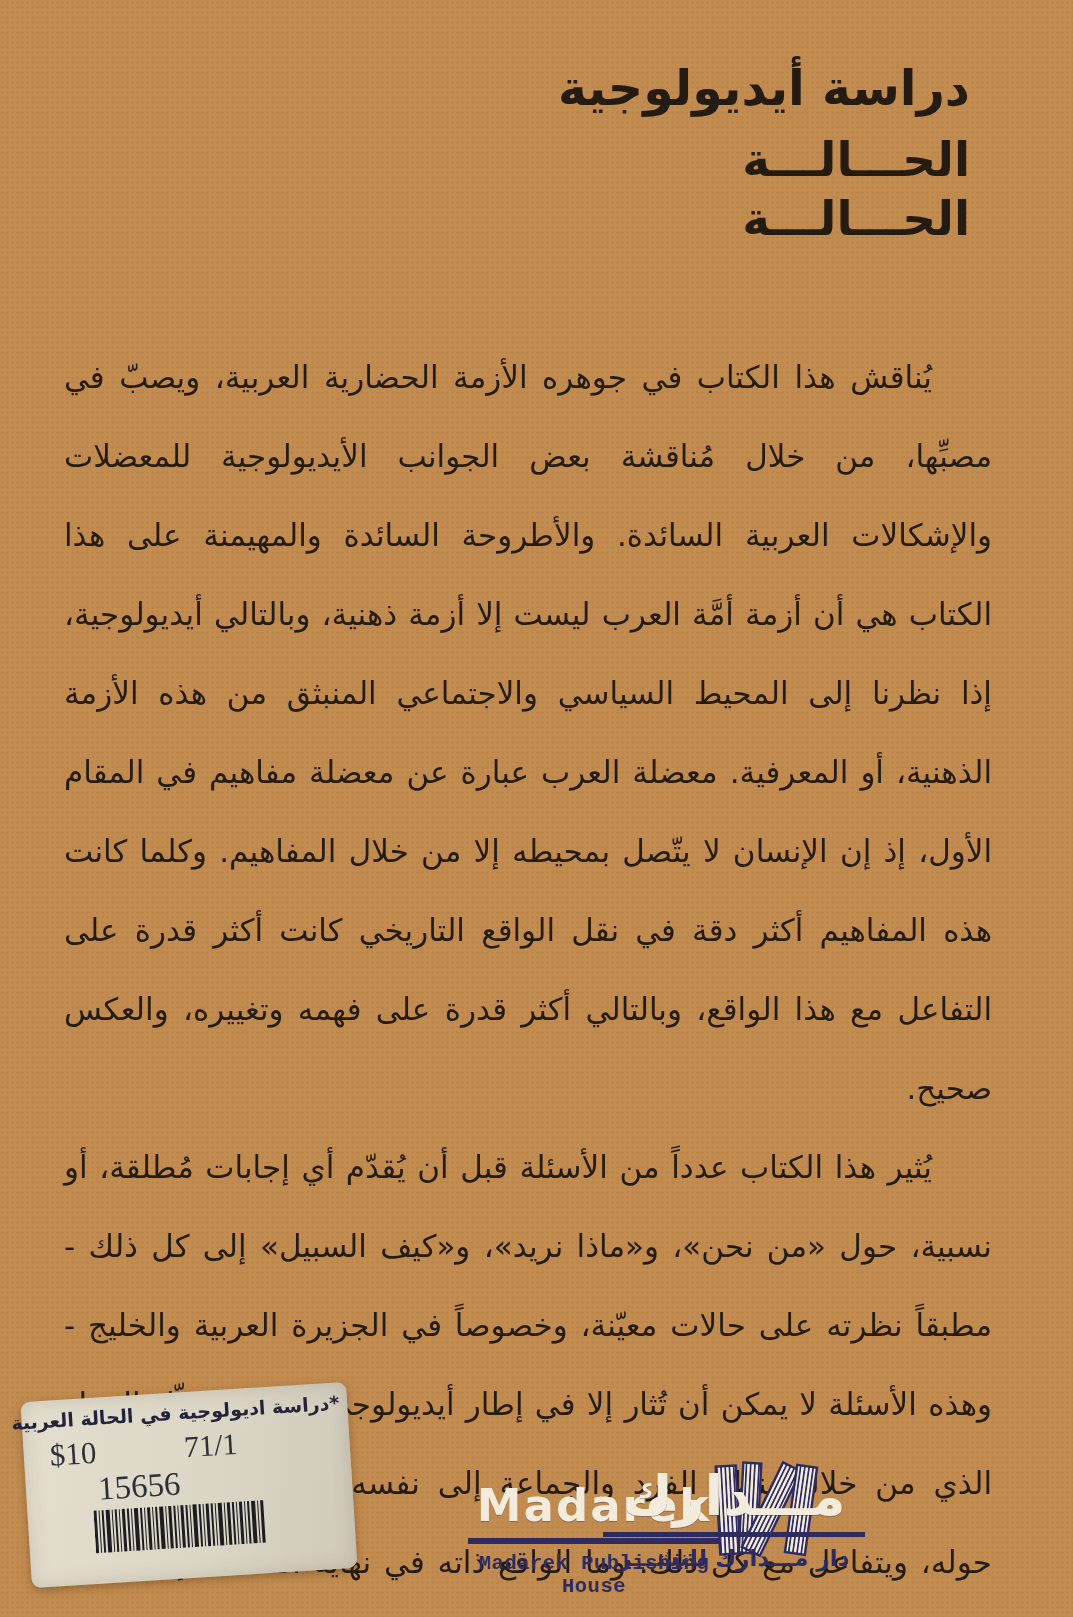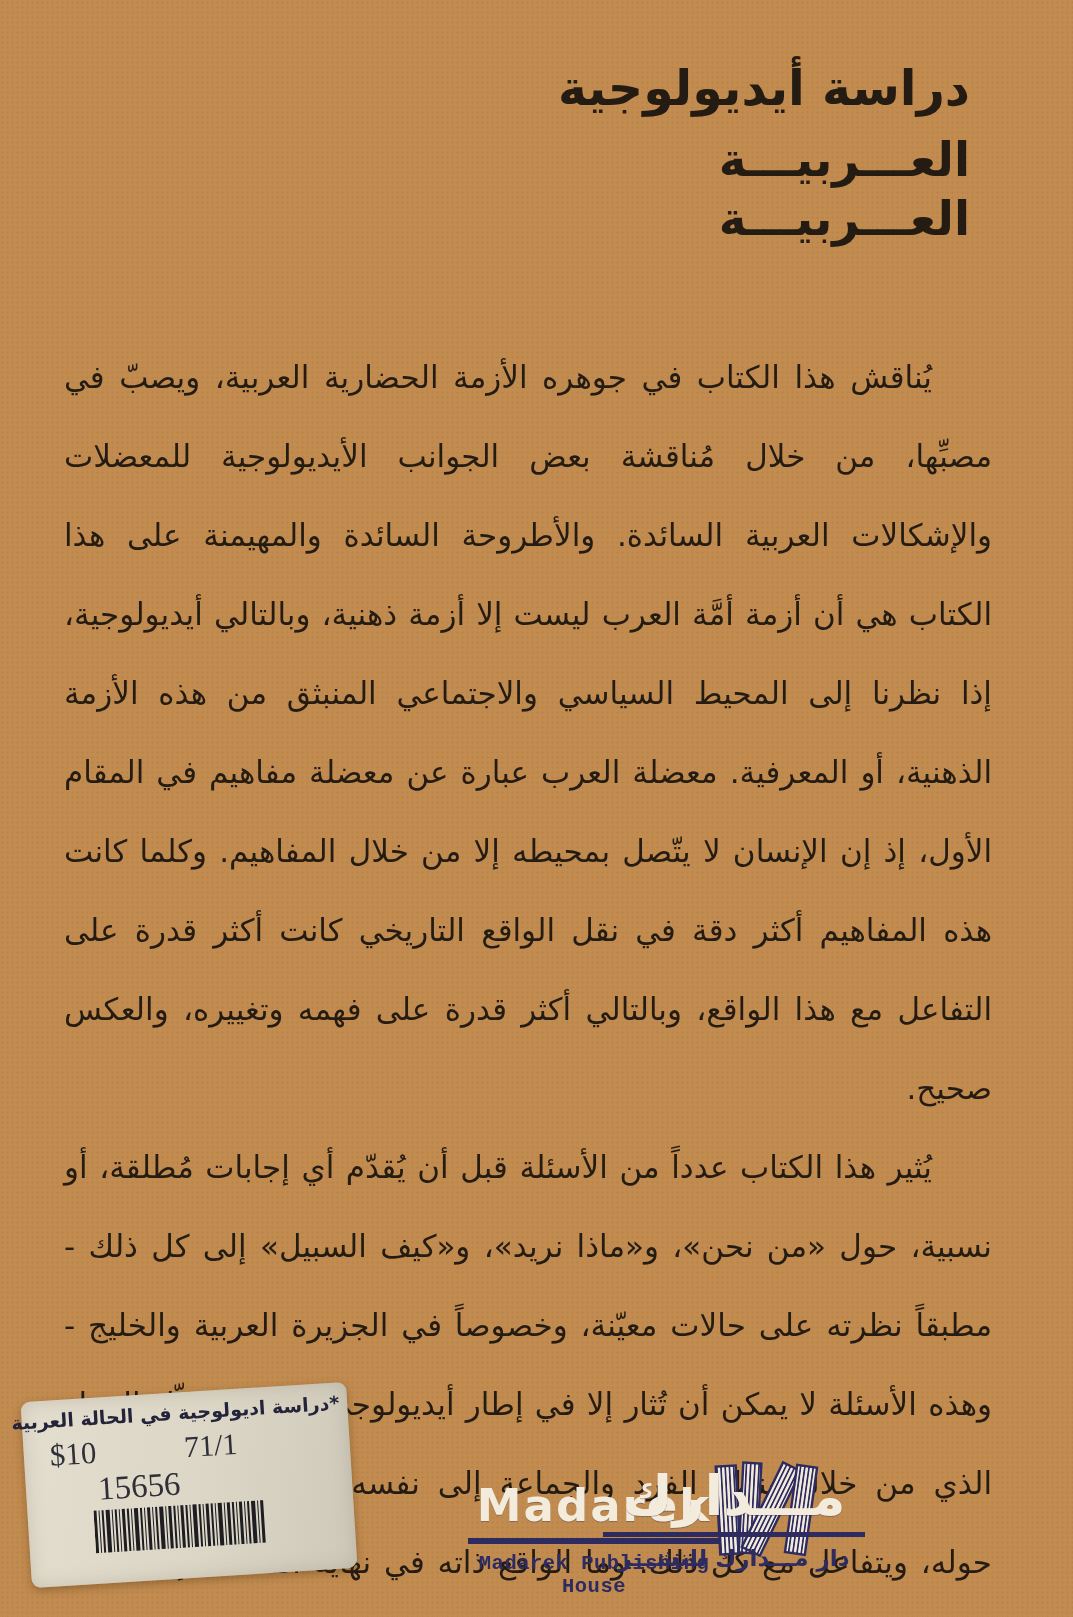--- a/index.html
+++ b/index.html
@@ -97,21 +97,21 @@
     font-family: "Liberation Serif", serif;
     color: #2f2f38; font-size: 33px; margin: 2px 0 0 72px; line-height: 1;
   }
   .barcode { display: block; margin: 4px 0 0 66px; }
 </style>
 </head>
 <body>
 
 <header class="title-block">
   <div class="title-line-1">دراسة أيديولوجية</div>
-  <div class="title-line-3">العـــربيـــة العـــربيـــة</div>
+  <div class="title-line-3">الحـــالـــة الحـــالـــة</div>
 </header>
 
 <section class="synopsis">
   <p>يُناقش هذا الكتاب في جوهره الأزمة الحضارية العربية، ويصبّ في مصبِّها، من خلال مُناقشة بعض الجوانب الأيديولوجية للمعضلات والإشكالات العربية السائدة. والأطروحة السائدة والمهيمنة على هذا الكتاب هي أن أزمة أمَّة العرب ليست إلا أزمة ذهنية، وبالتالي أيديولوجية، إذا نظرنا إلى المحيط السياسي والاجتماعي المنبثق من هذه الأزمة الذهنية، أو المعرفية. معضلة العرب عبارة عن معضلة مفاهيم في المقام الأول، إذ إن الإنسان لا يتّصل بمحيطه إلا من خلال المفاهيم. وكلما كانت هذه المفاهيم أكثر دقة في نقل الواقع التاريخي كانت أكثر قدرة على التفاعل مع هذا الواقع، وبالتالي أكثر قدرة على فهمه وتغييره، والعكس صحيح.</p>
   <p>يُثير هذا الكتاب عدداً من الأسئلة قبل أن يُقدّم أي إجابات مُطلقة، أو نسبية، حول «من نحن»، و«ماذا نريد»، و«كيف السبيل» إلى كل ذلك - مطبقاً نظرته على حالات معيّنة، وخصوصاً في الجزيرة العربية والخليج - وهذه الأسئلة لا يمكن أن تُثار إلا في إطار أيديولوجي معيّن، يشكّل الوعاء الذي من خلاله ينظر الفرد والجماعة إلى نفسه وجماعته والعالم من حوله، ويتفاعل مع كل ذلك. وما الواقع ذاته في نهاية المطاف إلا مفهوم ذهني خاضع لنسق أيديولوجي معيّن قبل أن يكون كياناً مادياً مجرداً.</p>
 </section>
 
 <footer class="publisher">
 
   <div class="logo-en">

